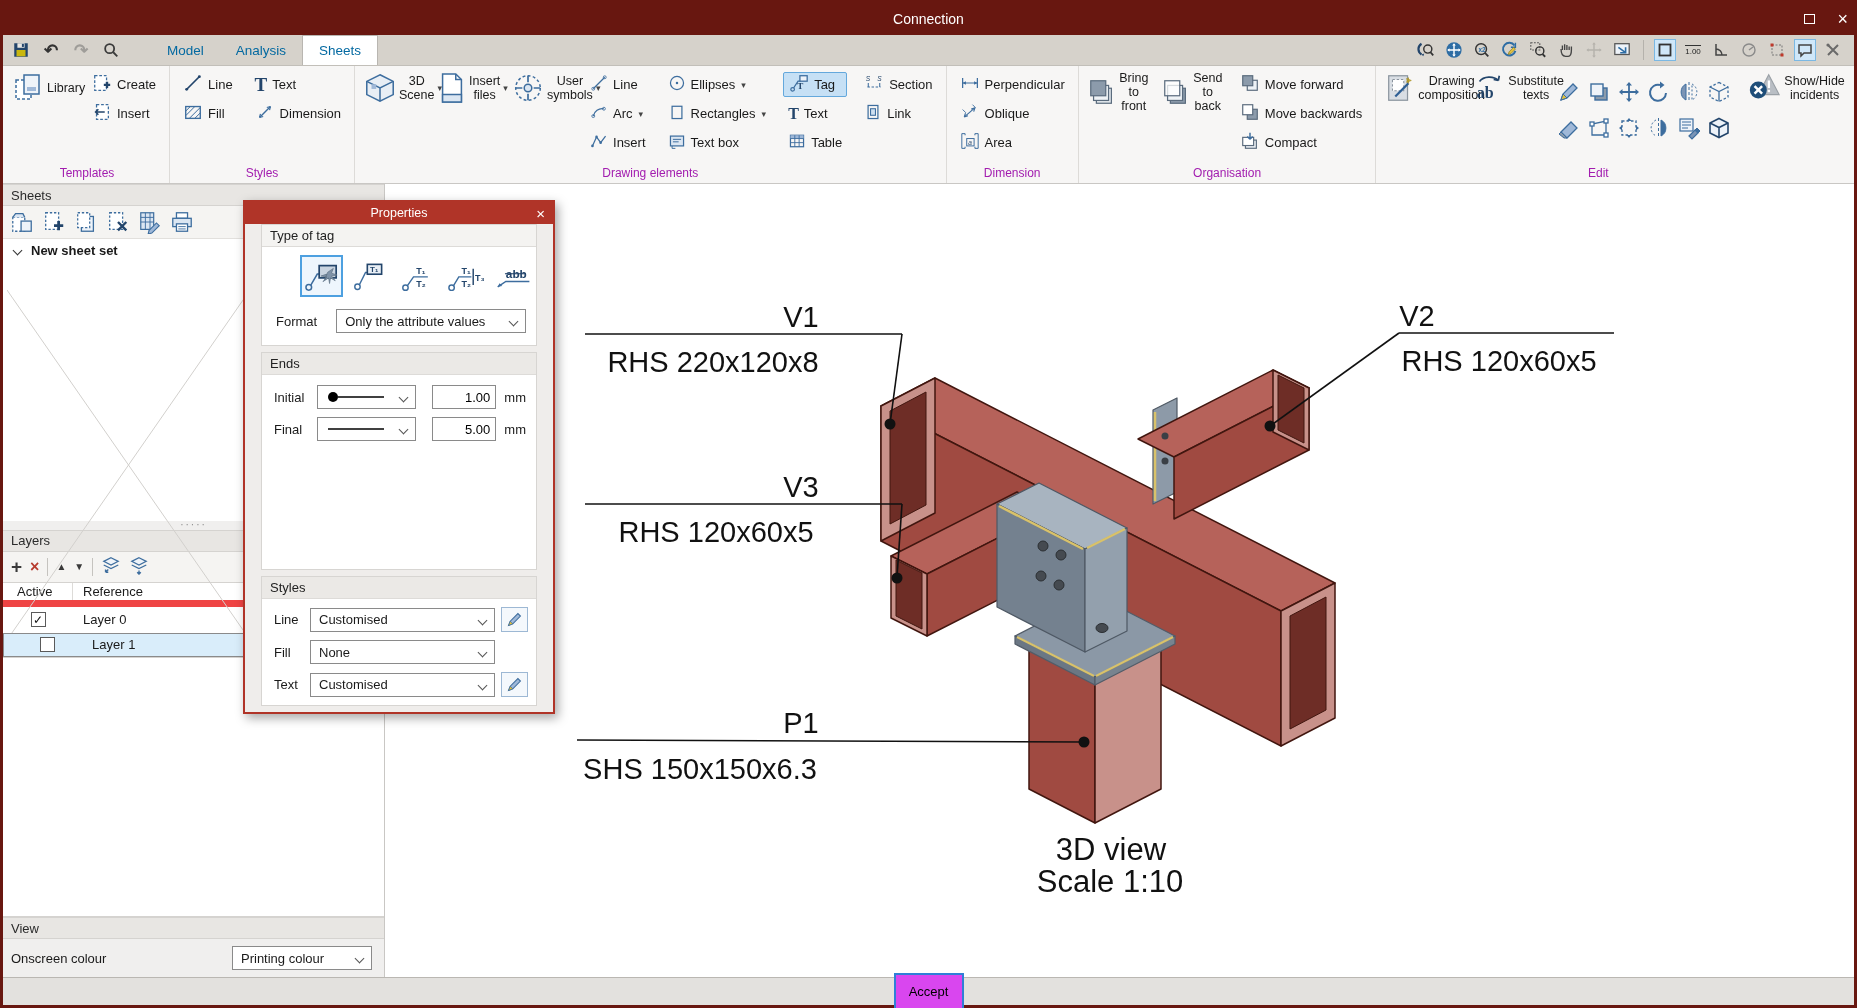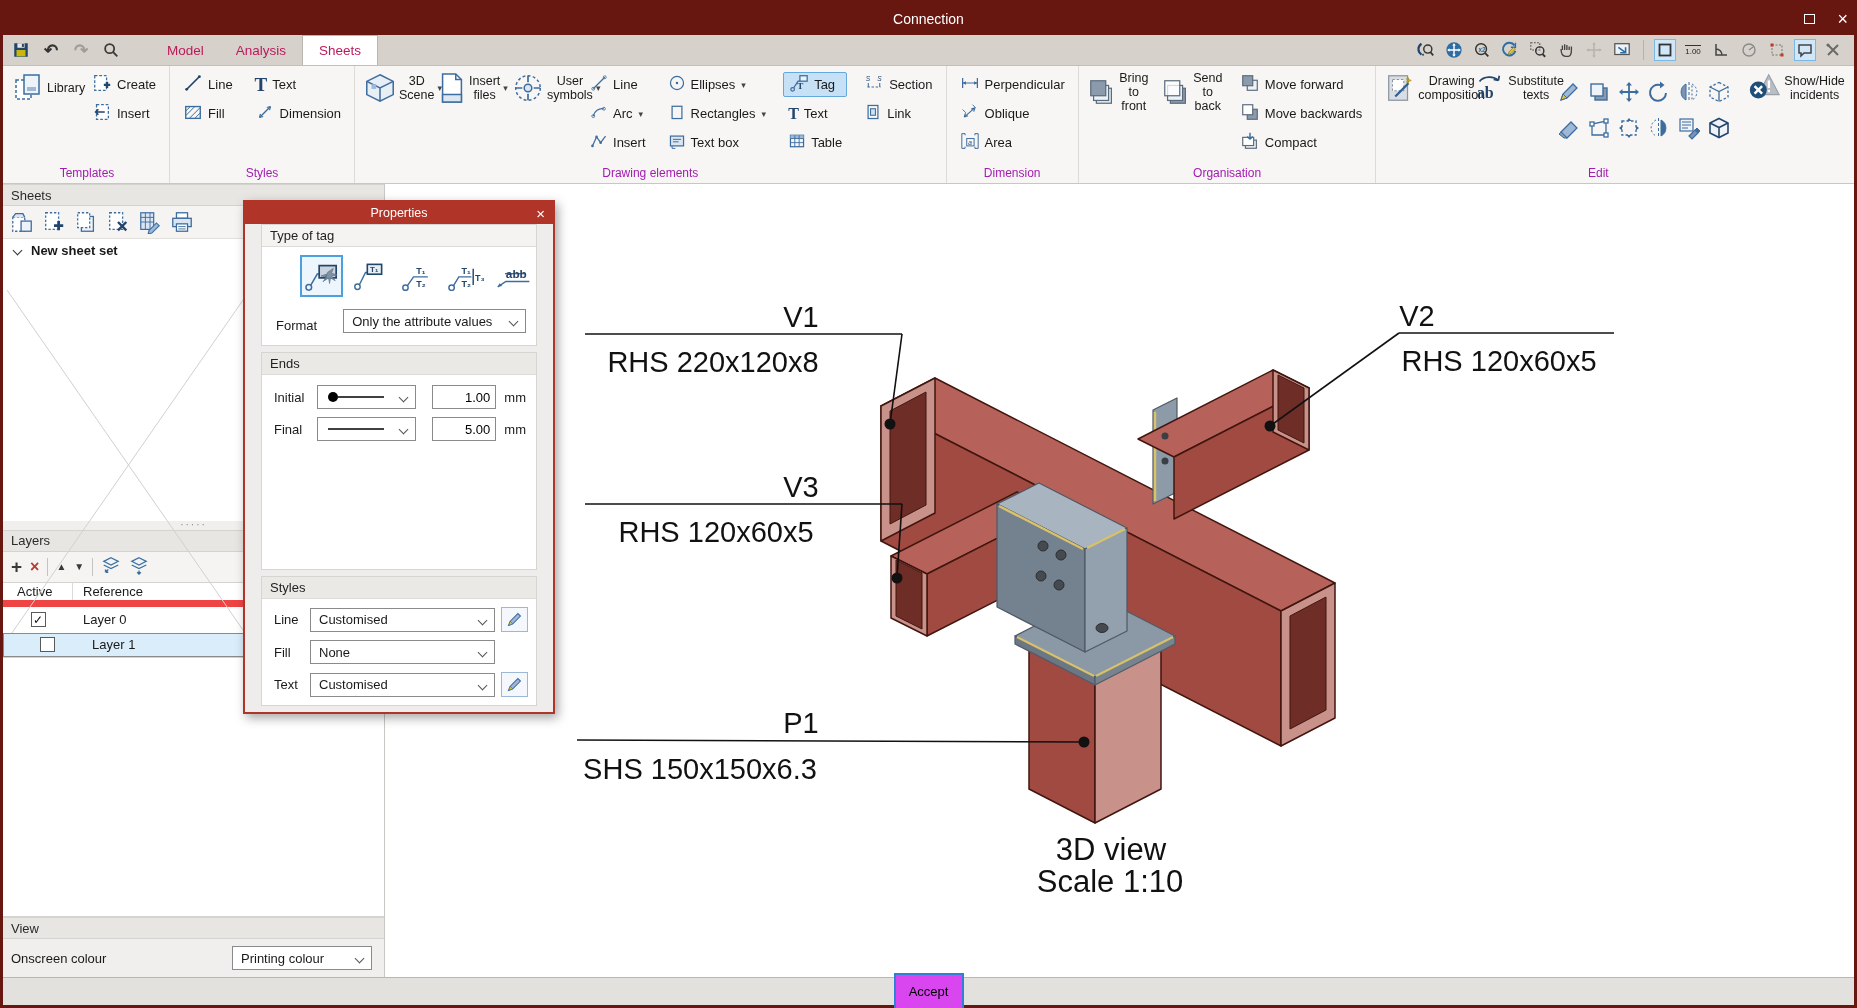--- a/index.html
+++ b/index.html
@@ -12,21 +12,21 @@
 .winbtns{position:absolute;right:6px;top:0;height:32px;display:flex;align-items:center;gap:22px;color:#fff}
 .maxbox{display:inline-block;width:11px;height:10px;border:1.6px solid #fff}
 .closex{font-size:18px;line-height:1;color:#fff}
 
 .tabrow{height:31px;background:#d6d2cb;display:flex;align-items:stretch;border-bottom:1px solid #c2bfb9}
 .qicons{display:flex;align-items:center;gap:10px;padding:0 12px 0 8px}
 .qi{width:20px;height:20px;display:flex;align-items:center;justify-content:center}
 .undo{font-size:17px;font-weight:bold;color:#333}
 .redo{font-size:17px;font-weight:bold;color:#9f9d99}
 .tabs{display:flex;align-items:stretch;margin-left:18px}
-.tab{display:flex;align-items:center;padding:0 16px;font-size:13.5px;color:#be185d}
+.tab{display:flex;align-items:center;padding:0 16px;font-size:13.5px;color:#0369a1}
 .tab.active{background:#fff;border:1px solid #b9b6b1;border-bottom:none}
 .trspacer{flex:1}
 .vicons{display:flex;align-items:center;gap:6px;padding-right:10px}
 .ticon{width:22px;height:22px;display:flex;align-items:center;justify-content:center;font-size:9px;color:#444}
 .ticon.active{background:#cfe7f9;border:1px solid #7bb8e3}
 .vsep{width:1px;height:20px;background:#b5b2ac;margin:0 4px}
 .dim100{font-size:8px;border-top:1.4px solid #333;padding-top:1px;color:#222}
 
 .ribbon{height:118px;background:#f7f6f5;display:flex;align-items:stretch;border-bottom:1px solid #c9c7c4;padding-left:2px}
 .rgroup{display:flex;flex-direction:column;border-right:1px solid #dddbd8;padding:3px 8px 0 8px}
@@ -87,21 +87,21 @@
 
 .dialog{position:absolute;left:240px;top:197px;width:312px;height:514px;background:#efedeb;border:2px solid var(--dialog-red);box-shadow:3px 4px 10px rgba(0,0,0,.35);display:flex;flex-direction:column;z-index:50}
 .dlg-title{height:22px;background:var(--dialog-red);color:#fff;font-size:12.5px;display:flex;align-items:center;justify-content:center;position:relative;flex:none}
 .dlg-close{position:absolute;right:8px;top:0;height:22px;display:flex;align-items:center;font-size:15px;color:#fff}
 .dblock{background:#fff;border:1px solid #d7d5d2;margin:0 16px}
 .dsech{height:22px;background:#ebe9e6;display:flex;align-items:center;padding-left:8px;font-size:13px;color:#222;border-bottom:1px solid #dddbd8}
 .dsech.light{background:#f4f3f1}
 .tagrow{display:flex;gap:5px;padding:8px 0 10px 38px}
 .tagbtn{width:44px;height:42px;display:flex;align-items:center;justify-content:center;border:2px solid transparent}
 .tagbtn.selected{border-color:#4da0e0;background:#eef6fd}
-.formrow{display:flex;align-items:flex-end;gap:26px;padding:2px 10px 12px 14px}
+.formrow{display:flex;align-items:center;gap:19px;padding:2px 10px 12px 14px}
 .endrow{display:flex;align-items:center;padding:5px 10px 3px 12px;gap:8px}
 .endrow .lab{width:36px}
 .endfill{flex:1}
 .strow{display:flex;align-items:center;padding:4px 8px 4px 12px;gap:6px}
 .strow .lab{width:30px}
 .pencilbtn{width:27px;height:25px;border:1px solid #9db8d4;background:#f4f8fc;display:flex;align-items:center;justify-content:center}
 .gap6{height:6px;flex:none}
 .ends-fill{flex:1}
 </style>
 </head>

